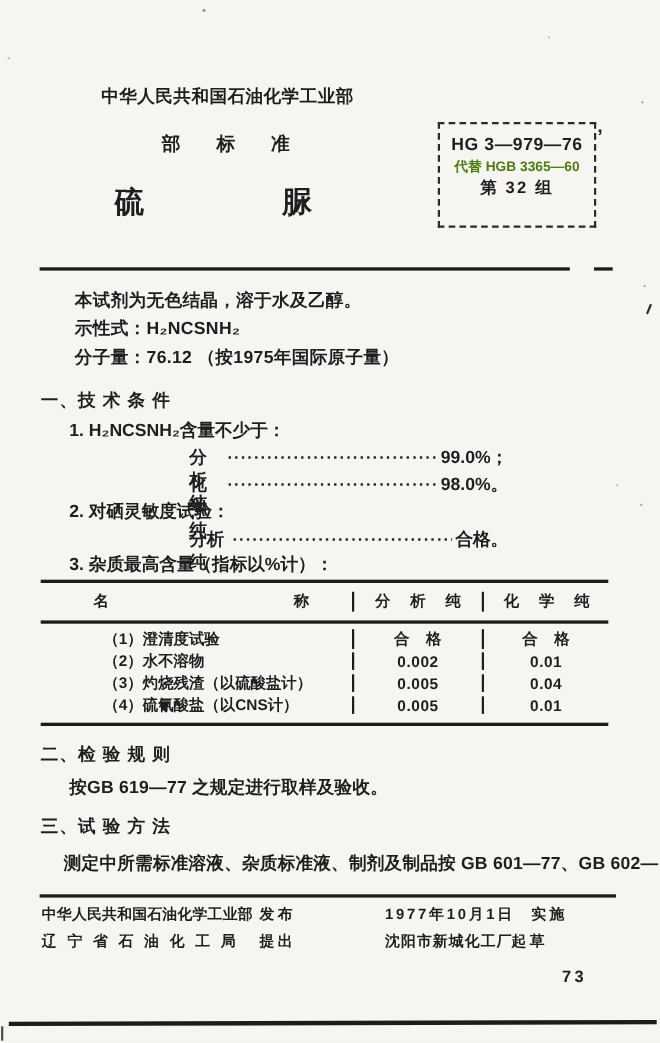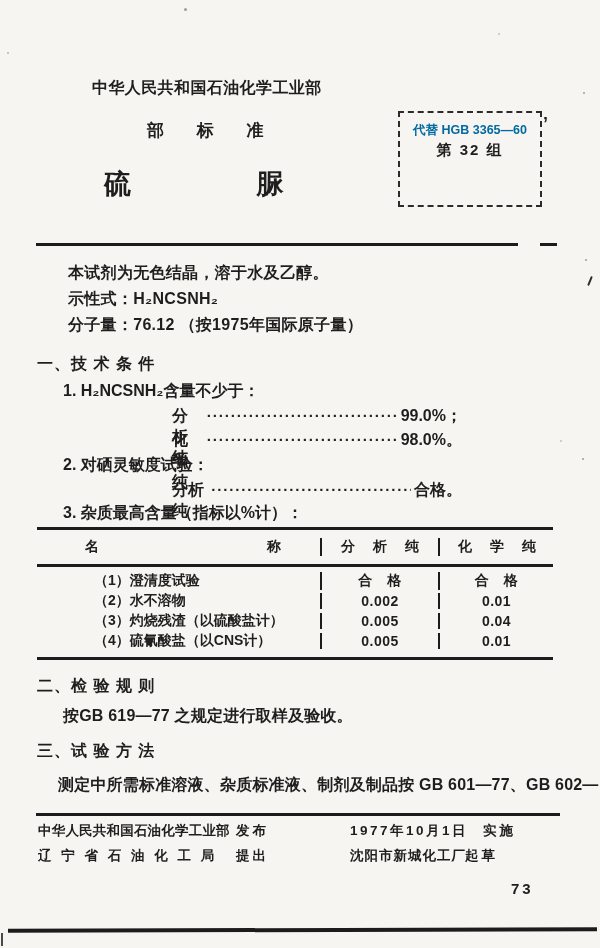--- a/index.html
+++ b/index.html
@@ -17,21 +17,21 @@
   
   .ministry       { left:92px;  top:78px;  font-size:16px; font-weight:700; letter-spacing:0.4px; }
   .std-type       { left:147px; top:119px; font-size:17px; font-weight:700; word-spacing:28px; }
   .doc-title      { left:104px; top:166px; font-size:27px; font-weight:700; word-spacing:118px; }
 
   .stamp {
     position:absolute; left:398px; top:111px; width:140px; height:84px;
     border:2px dashed #2b2b2b; text-align:center; padding-top:8px; box-sizing:content-box;
   }
   .stamp-code     { font-size:16px; font-weight:700; letter-spacing:0.5px; line-height:21px; }
-  .stamp-replaces { font-size:12.5px; font-weight:600; line-height:18px; color:#0369a1; }
+  .stamp-replaces { font-size:12.5px; font-weight:600; line-height:18px; color:#4d7c0f; }
   .stamp-group    { font-size:15px; font-weight:700; letter-spacing:2px; line-height:21px; }
   .stamp-tick     { left:543px; top:114px; font-size:18px; font-weight:700; }
 
   
   .rule { position:absolute; background:#1c1c1c; }
   .rule-top        { left:36px;  top:243px; width:482px; height:3px; }
   .rule-top-dash   { left:540px; top:243px; width:17px;  height:3px; }
   .rule-footer     { left:36px;  top:813px; width:524px; height:3px; }
   .rule-bottom     { left:8px;   top:928px; width:589px; height:4px; transform:rotate(-0.15deg); }
   .corner-tick     { left:1px;   top:933px; width:2px;   height:13px; background:#4a4a4a; }
@@ -108,20 +108,21 @@
 </head>
 <body>
 
 <div class="page">
 
   <div class="abs ministry">中华人民共和国石油化学工业部</div>
   <div class="abs std-type">部 标 准</div>
   <div class="abs doc-title">硫 脲</div>
 
   <div class="stamp">
+    <div class="stamp-code">HG 3—979—76</div>
     <div class="stamp-replaces">代替 HGB 3365—60</div>
     <div class="stamp-group">第 32 组</div>
   </div>
   <div class="abs stamp-tick">’</div>
 
   <div class="rule rule-top"></div>
   <div class="rule rule-top-dash"></div>
 
   <div class="abs body-line intro-2">示性式：H₂NCSNH₂</div>
   <div class="abs body-line intro-1">本试剂为无色结晶，溶于水及乙醇。</div>

